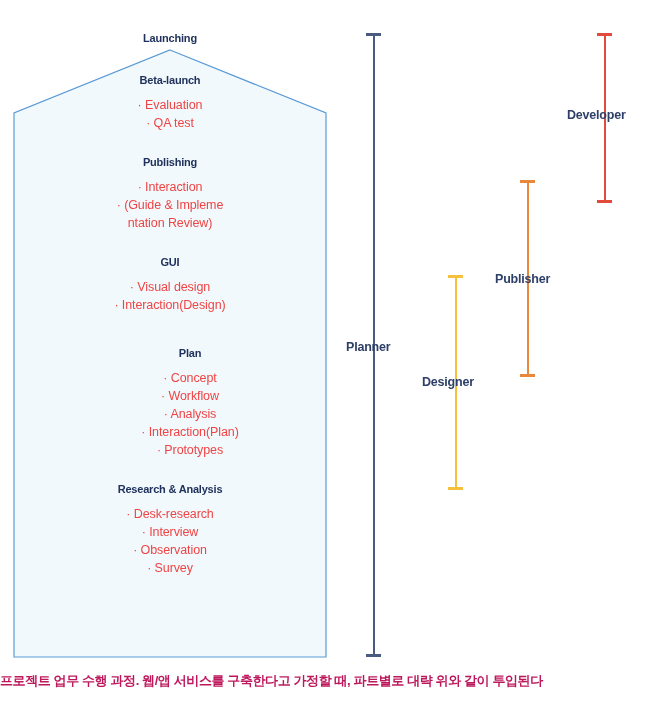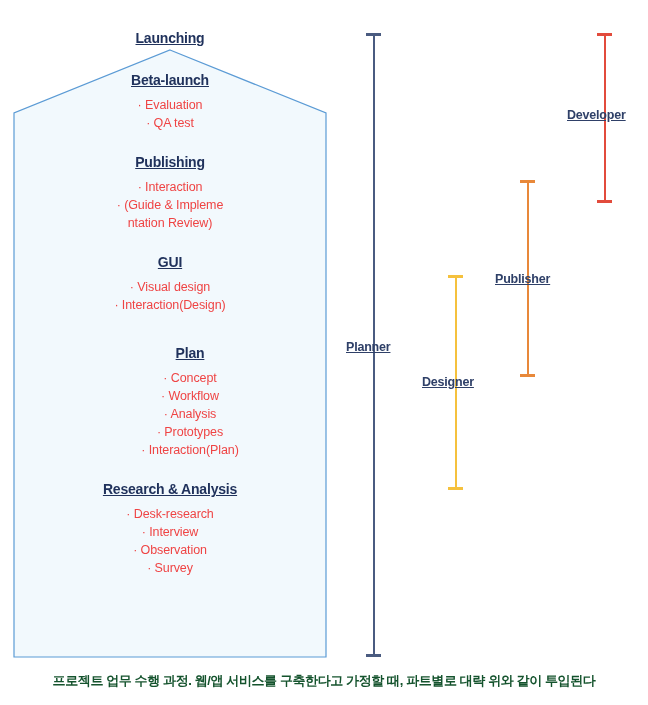--- a/index.html
+++ b/index.html
@@ -39,27 +39,26 @@
     top: 28px;
     width: 312px;
     text-align: center;
   }
 
   .phase-group {
     margin: 0 0 18px 0;
   }
 
   .phase-title {
-    font-size: 14px;
+    font-size: 11px;
     font-weight: bold;
     color: #20325c;
     letter-spacing: -0.2px;
     line-height: 20px;
     margin-bottom: 6px;
-    text-decoration: underline;
   }
 
   .phase-item {
     font-size: 12.5px;
     color: #ef4444;
     line-height: 18px;
     letter-spacing: -0.1px;
   }
 
   
@@ -93,33 +92,31 @@
   .role-bar .cap.top { top: 0; }
   .role-bar .cap.bottom { bottom: 0; }
 
   .role-label {
     position: absolute;
     font-size: 12.5px;
     font-weight: bold;
     color: #2f4068;
     white-space: nowrap;
     letter-spacing: -0.2px;
-    text-decoration: underline;
   }
 
   
   .caption {
     position: absolute;
     left: 0;
     top: 672px;
     width: 648px;
-    text-align: center;
     font-size: 13px;
     font-weight: bold;
-    color: #14532d;
+    color: #be185d;
     letter-spacing: -0.4px;
   }
 </style>
 </head>
 <body>
 
 <div id="stage">
 
   <svg class="pentagon-svg" viewBox="0 0 648 705">
     <polygon id="pentagon-shape" points="170,50 326,113 326,657 14,657 14,113" fill="#f2f9fd" stroke="#5b9bd5" stroke-width="1.2"></polygon>
@@ -149,22 +146,22 @@
       <div class="phase-title">GUI</div>
       <div class="phase-item">· Visual design</div>
       <div class="phase-item">· Interaction(Design)</div>
     </div>
 
     <div class="phase-group g-plan">
       <div class="phase-title">Plan</div>
       <div class="phase-item">· Concept</div>
       <div class="phase-item">· Workflow</div>
       <div class="phase-item">· Analysis</div>
+      <div class="phase-item">· Interaction(Plan)</div>
       <div class="phase-item">· Prototypes</div>
-      <div class="phase-item">· Interaction(Plan)</div>
     </div>
 
     <div class="phase-group g-research">
       <div class="phase-title">Research &amp; Analysis</div>
       <div class="phase-item">· Desk-research</div>
       <div class="phase-item">· Interview</div>
       <div class="phase-item">· Observation</div>
       <div class="phase-item">· Survey</div>
     </div>
 

